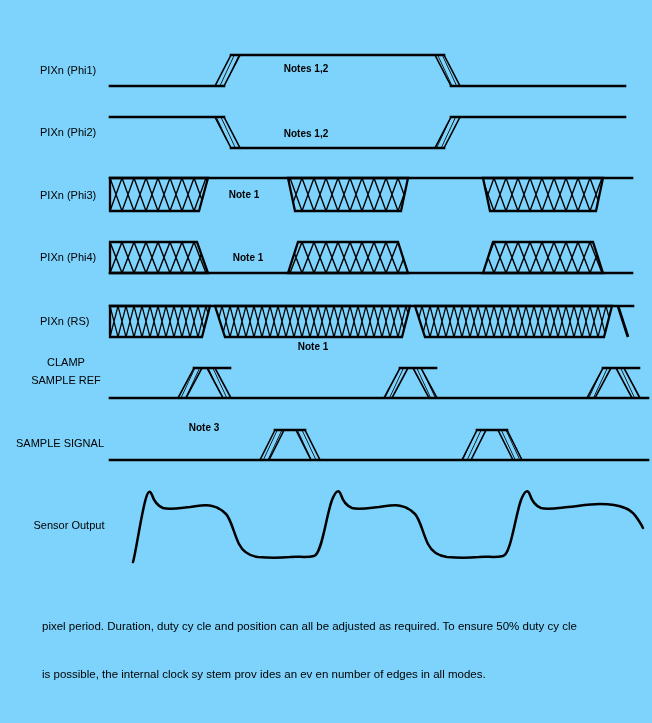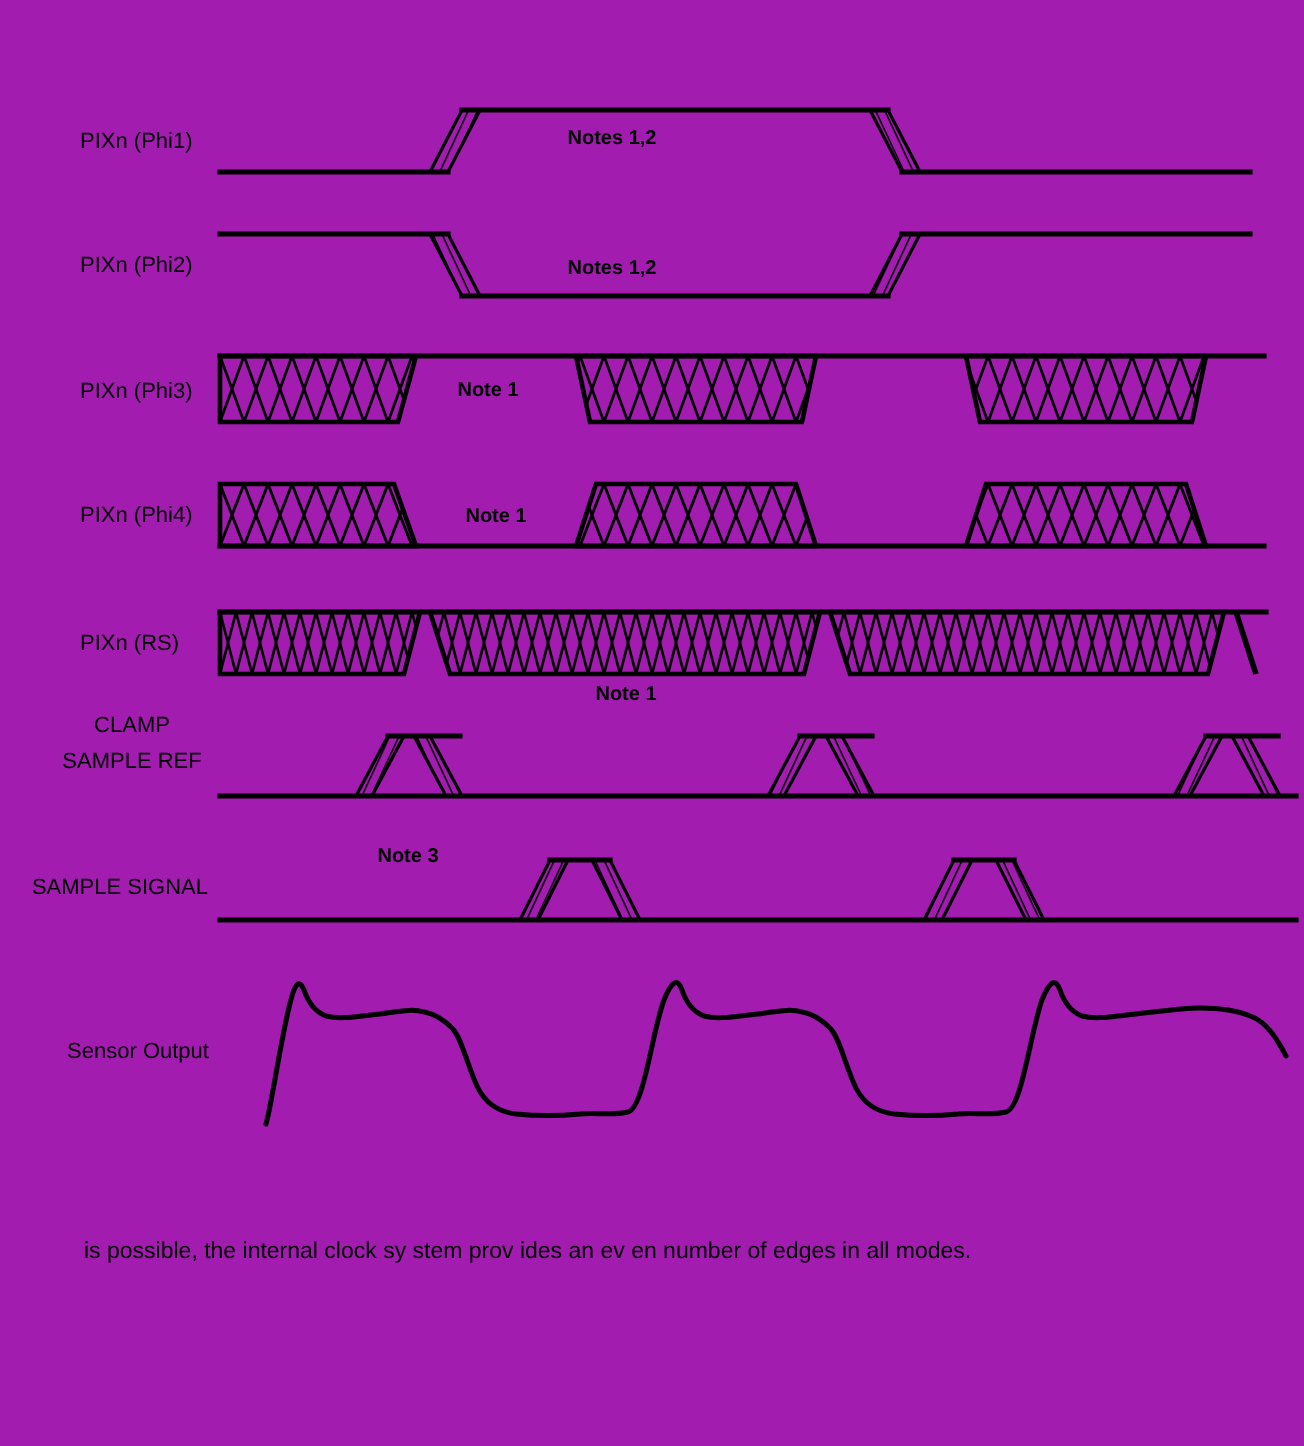--- a/index.html
+++ b/index.html
@@ -1,17 +1,17 @@
 <!DOCTYPE html>
 <html><head>
 <meta charset="utf-8">
 <style>
   html,body { margin:0; padding:0; background:#ffffff; }
   #page {
-    position:relative; width:652px; height:723px; background:#a21caf;
+    position:relative; width:652px; height:723px; background:#7dd3fc;
     font-family:"Liberation Sans", sans-serif; color:#000;
     overflow:hidden;
   }
   #diagram { position:absolute; left:0; top:0; }
   .lbl  { font:11px "Liberation Sans", sans-serif; fill:#000; }
   .ann  { font:bold 10px "Liberation Sans", sans-serif; fill:#000; }
   .wl   { stroke:#000; stroke-width:2.6; fill:none; stroke-linecap:square; }
   .par  { stroke:#000; stroke-width:1.6; }
   .trap { stroke:#000; stroke-width:2.3; }
   .sens { stroke:#000; stroke-width:2.5; fill:none; stroke-linecap:round; }
@@ -134,20 +134,21 @@
       C387,506 395,504 401,506 C407,507 411,510 415,514
       C420,519 423,534 428,544 C432,552 439,556 447,557
       C457,558 469,558 479,557 C487,556 495,558 503,556
       C511,554 515,517 521,500 C525,490 528,489 530,495
       C532,501 536,506 541,508 C548,510 558,508 568,507
       C578,506 590,504 600,504 C610,504 618,505 625,508
       C631,510 636,516 639,521 C641,524 642,526 643,528"></path>
   </svg>
 
   <div class="notes">
+    <div>pixel period. Duration, duty cy cle and position can all be adjusted as required. To ensure 50% duty cy cle</div>
     <div>is possible, the internal clock sy stem prov ides an ev en number of edges in all modes.</div>
     
     
     
     
     
   </div>
 
 </div>
 

